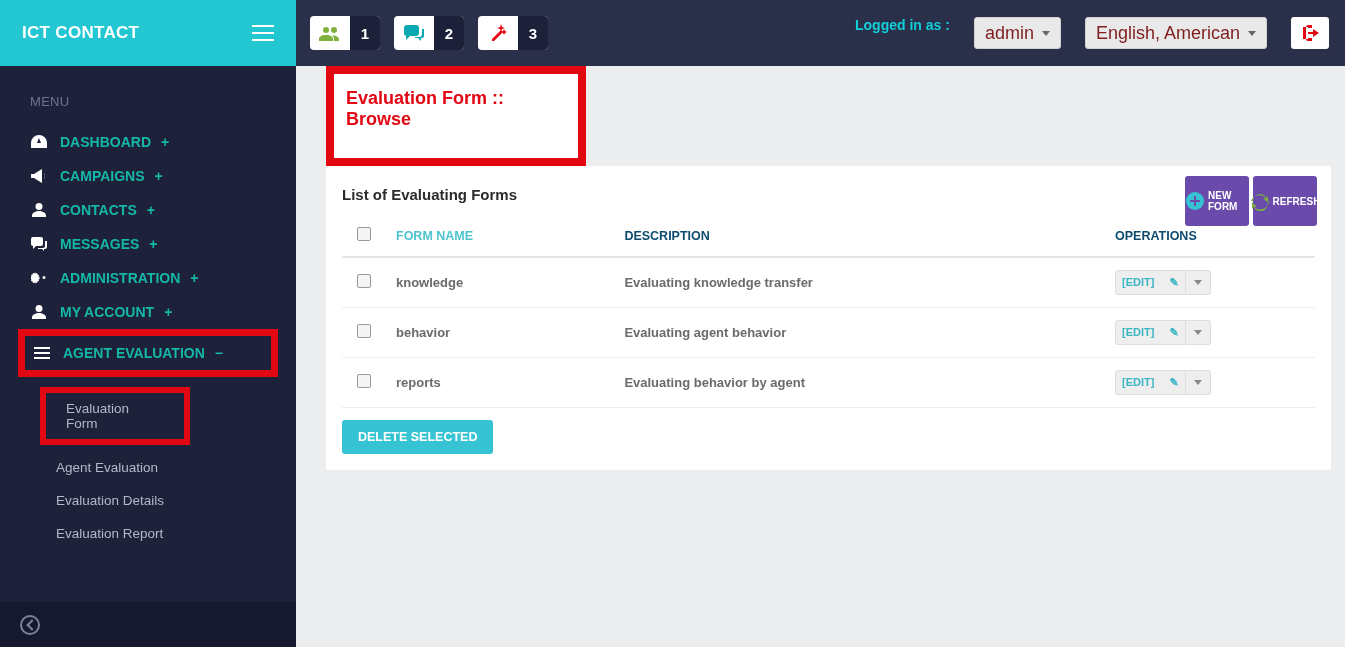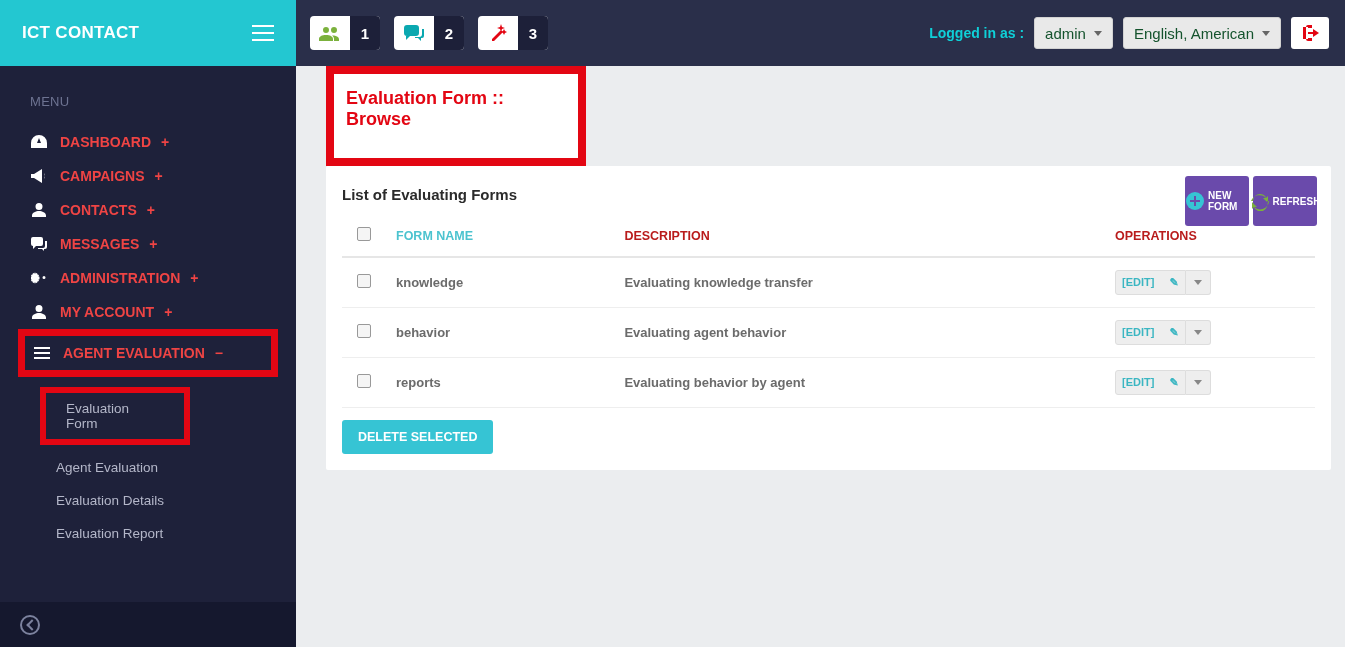--- a/index.html
+++ b/index.html
@@ -11,21 +11,21 @@
 .sidebar { width: 296px; background: #1e213a; display: flex; flex-direction: column; position: relative; }
 .brand { height: 66px; background: #23c7d1; display: flex; align-items: center; justify-content: space-between; padding: 12px 22px; }
 .brand-title { color: #fff; font-weight: bold; font-size: 17px; letter-spacing: 0.3px; }
 .hamburger { width: 22px; height: 16px; display: flex; flex-direction: column; justify-content: space-between; cursor: pointer; }
 .hamburger span { display: block; height: 2px; background: #fff; }
 
 .menu-label { color: #6d7391; font-size: 13px; padding: 28px 26px 16px 30px; letter-spacing: 0.3px; }
 
 .nav { list-style: none; }
 .nav > li { color: #fff; }
-.nav > li > a { display: flex; align-items: center; color: #ef4444; text-decoration: none; padding: 9px 26px 9px 30px; font-size: 14px; font-weight: 600; }
+.nav > li > a { display: flex; align-items: center; color: #14b8a6; text-decoration: none; padding: 9px 26px 9px 30px; font-size: 14px; font-weight: 600; }
 .nav > li > a .nav-icon { width: 18px; margin-right: 12px; display: inline-flex; justify-content: center; }
 .nav > li > a .expand { margin-left: 10px; font-weight: bold; }
 
 .nav-box-red { border: 7px solid #e30613; margin: 0 18px 0 18px; }
 .nav-box-red > a { padding-left: 8px !important; padding-right: 6px !important; }
 
 .subnav { list-style: none; padding: 4px 0 10px 0; }
 .subnav li a { display: block; color: #b4b7c9; text-decoration: none; padding: 9px 10px 9px 56px; font-size: 13.5px; }
 
 .subbox-red { border: 6px solid #e30613; margin: 6px 0 6px 40px; width: 150px; }
@@ -39,23 +39,23 @@
 .main { flex: 1; display: flex; flex-direction: column; }
 .topbar { height: 66px; background: #2a2f4a; display: flex; align-items: center; padding: 0 16px; gap: 10px; }
 .step-group { display: flex; gap: 14px; margin-left: -2px; }
 .step { display: flex; align-items: center; background: #fff; border-radius: 4px; overflow: hidden; }
 .step-icon { width: 40px; height: 34px; display: flex; align-items: center; justify-content: center; font-size: 18px; }
 .step-num { width: 30px; height: 34px; background: #1d2039; color: #fff; display: flex; align-items: center; justify-content: center; font-size: 15px; font-weight: 600; }
 .step-green { color: #7bb13c; }
 .step-teal { color: #0aa8b0; }
 .step-red { color: #e30613; }
 
-.topbar-right { margin-left: auto; display: flex; align-items: center; gap: 10px; }
+.topbar-right { margin-left: auto; display: flex; align-items: flex-start; gap: 24px; }
 .logged-label { color: #0fd0d8; font-size: 14px; font-weight: 600; }
-.select-box { background: #e9e9e9; border: 1px solid #d2d2d2; border-radius: 3px; height: 32px; display: flex; align-items: center; padding: 0 10px; font-size: 15px; color: #14532d; gap: 8px; }
+.select-box { background: #e9e9e9; border: 1px solid #d2d2d2; border-radius: 3px; height: 32px; display: flex; align-items: center; padding: 0 10px; font-size: 18px; color: #7f1d1d; gap: 8px; }
 .caret { width: 0; height: 0; border-left: 4px solid transparent; border-right: 4px solid transparent; border-top: 5px solid #666; }
 .logout-btn { background: #fff; border-radius: 3px; width: 38px; height: 32px; display: flex; align-items: center; justify-content: center; color: #e30613; cursor: pointer; }
 
 
 .content { flex: 1; padding: 0 0 6px 0; overflow: auto; }
 .heading-box { border: 8px solid #e30613; background: #fff; margin: 0 0 0 30px; width: 260px; padding: 14px 12px 28px 12px; }
 .heading-box h2 { color: #e30613; font-size: 18px; font-weight: bold; }
 
 .panel { background: #fff; margin: 0 14px 0 30px; border-radius: 2px; position: relative; }
 .panel-head { display: flex; align-items: center; justify-content: space-between; padding: 20px 16px 12px 16px; }
@@ -63,21 +63,21 @@
 .action-btns { display: flex; gap: 4px; position: absolute; right: 14px; top: 10px; }
 .abtn { width: 64px; height: 50px; border-radius: 3px; color: #fff; display: flex; align-items: center; justify-content: center; font-size: 10px; font-weight: 700; cursor: pointer; gap: 3px; }
 .abtn .aicon { font-size: 19px; }
 .abtn-purple { background: #6a4aab; }
 .abtn-purple .aicon { color: #36c4d4; }
 .abtn-green { background: #6a4aab; }
 .abtn-green .aicon { color: #7bb13c; }
 
 .table-wrap { padding: 0 16px 16px 16px; }
 table { width: 100%; border-collapse: collapse; }
-thead th { text-align: left; font-size: 12.5px; font-weight: 700; color: #b91c1c; padding: 12px 10px; border-bottom: 2px solid #e6e6e6; }
+thead th { text-align: left; font-size: 12.5px; font-weight: 700; color: #0c4a6e; padding: 12px 10px; border-bottom: 2px solid #e6e6e6; }
 thead th.sortable { color: #4cc3cf; }
 tbody td { padding: 12px 10px; font-size: 13px; color: #6b6b6b; border-bottom: 1px solid #eee; vertical-align: middle; }
 tbody td .cellb { font-weight: 700; }
 .chkcol { width: 44px; text-align: center; }
 .opscol { width: 210px; }
 
 .op-btn-group { display: inline-flex; }
 .op-edit { background: #eeeeee; color: #3bb6c2; font-size: 11px; font-weight: 700; padding: 5px 6px; border: 1px solid #ddd; border-radius: 3px 0 0 3px; display: inline-flex; gap: 15px; cursor: pointer; }
 .op-edit .pencil { color: #3bb6c2; }
 .op-drop { background: #eeeeee; border: 1px solid #ddd; border-left: none; border-radius: 0 3px 3px 0; padding: 5px 8px; display: inline-flex; align-items: center; cursor: pointer; }

